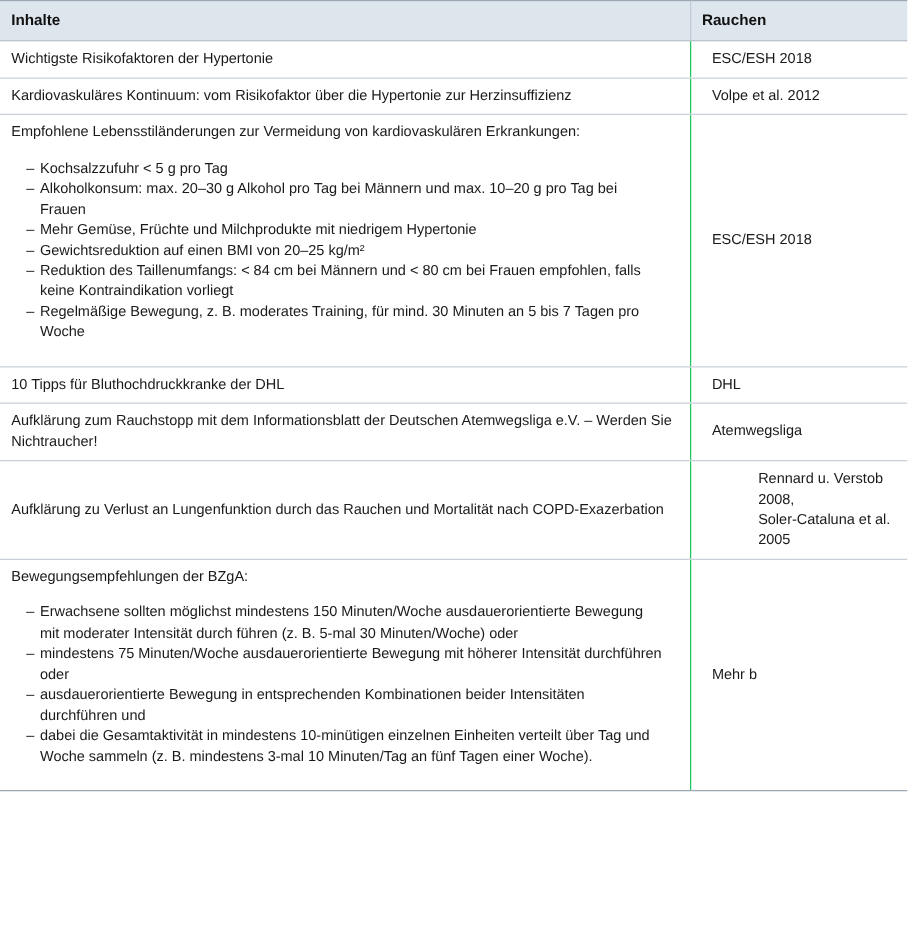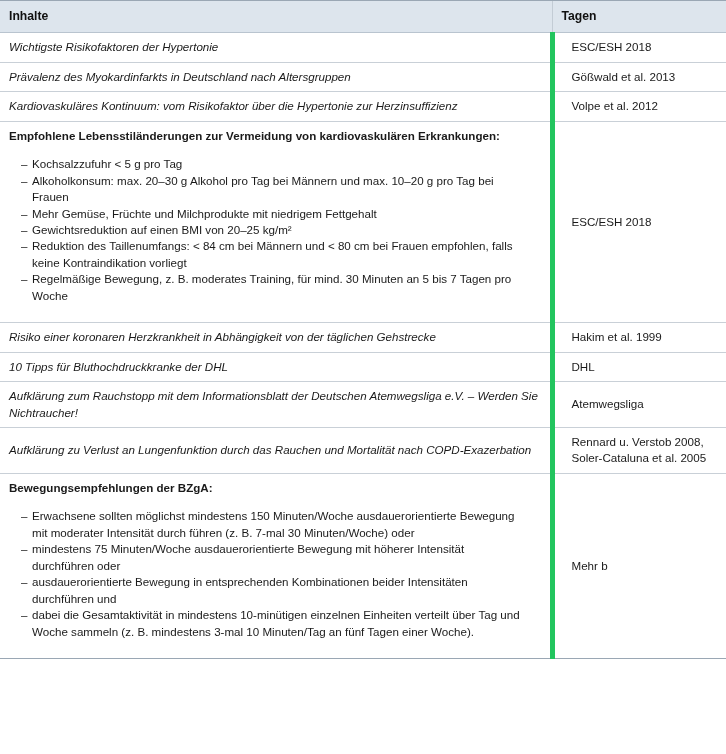--- a/index.html
+++ b/index.html
@@ -56,106 +56,96 @@
     border-bottom: 1px solid #c9d0d7;
     padding: 6px 9px 6px 9px;
     vertical-align: middle;
     color: #1a1a1a;
   }
   tbody td.cell-inhalt {
     vertical-align: top;
   }
   tbody tr.simple-row td.cell-inhalt {
     vertical-align: middle;
-    font-style: italic;
   }
   tbody td.cell-quelle {
-    border-left: 5px solid #22c55e;
+    border-left: 1px solid #22c55e;
     vertical-align: middle;
     padding-left: 17px;
   }
   tbody tr:last-child td {
     border-bottom: 1.4px solid #9aa7b4;
   }
 
   
   .block-intro {
     margin: 0 0 1px 0;
-    font-weight: bold;
   }
   ul.dash-list {
     list-style: none;
     margin: 12px;
     padding: 0;
   }
   ul.dash-list > li {
     position: relative;
     padding-left: 11px;
     margin: 0;
   }
   ul.dash-list > li::before {
     content: "\2013";
     position: absolute;
     left: 0;
     top: 0;
   }
 
-  .quelle-lines span { display: block; }
+  .quelle-lines span { display: block; margin-left: 37px; }
 </style>
 </head>
 <body>
 
 <div class="table-wrap">
   <table class="content-table">
     <colgroup>
       <col class="col-inhalt">
       <col class="col-quelle">
     </colgroup>
     <thead>
       <tr class="header-row">
         <th class="th-inhalt">Inhalte</th>
-        <th class="th-quelle">Tagen</th>
+        <th class="th-quelle">Rauchen</th>
       </tr>
     </thead>
     <tbody>
 
       <tr class="simple-row">
         <td class="cell-inhalt">Wichtigste Risikofaktoren der Hypertonie</td>
         <td class="cell-quelle">ESC/ESH 2018</td>
       </tr>
 
-      <tr class="simple-row">
-        <td class="cell-inhalt">Prävalenz des Myokardinfarkts in Deutschland nach Altersgruppen</td>
-        <td class="cell-quelle">Gößwald et al. 2013</td>
-      </tr>
 
       <tr class="simple-row">
         <td class="cell-inhalt">Kardiovaskuläres Kontinuum: vom Risikofaktor über die Hypertonie zur Herzinsuffizienz</td>
         <td class="cell-quelle">Volpe et al. 2012</td>
       </tr>
 
       <tr>
         <td class="cell-inhalt">
           <p class="block-intro">Empfohlene Lebensstiländerungen zur Vermeidung von kardiovaskulären Erkrankungen:</p>
           <ul class="dash-list">
             <li>Kochsalzzufuhr &lt; 5 g pro Tag</li>
             <li>Alkoholkonsum: max. 20–30 g Alkohol pro Tag bei Männern und max. 10–20 g pro Tag bei Frauen</li>
-            <li>Mehr Gemüse, Früchte und Milchprodukte mit niedrigem Fettgehalt</li>
+            <li>Mehr Gemüse, Früchte und Milchprodukte mit niedrigem Hypertonie</li>
             <li>Gewichtsreduktion auf einen BMI von 20–25 kg/m²</li>
             <li>Reduktion des Taillenumfangs: &lt; 84 cm bei Männern und &lt; 80 cm bei Frauen empfohlen, falls keine Kontraindikation vorliegt</li>
             <li>Regelmäßige Bewegung, z. B. moderates Training, für mind. 30 Minuten an 5 bis 7 Tagen pro Woche</li>
           </ul>
         </td>
         <td class="cell-quelle">ESC/ESH 2018</td>
       </tr>
 
-      <tr class="simple-row">
-        <td class="cell-inhalt">Risiko einer koronaren Herzkrankheit in Abhängigkeit von der täglichen Gehstrecke</td>
-        <td class="cell-quelle">Hakim et al. 1999</td>
-      </tr>
 
       <tr class="simple-row">
         <td class="cell-inhalt">10 Tipps für Bluthochdruckkranke der DHL</td>
         <td class="cell-quelle">DHL</td>
       </tr>
 
 
       <tr class="simple-row">
         <td class="cell-inhalt">Aufklärung zum Rauchstopp mit dem Informationsblatt der Deutschen Atemwegsliga e.V. – Werden Sie Nichtraucher!</td>
         <td class="cell-quelle">Atemwegsliga</td>
@@ -167,21 +157,21 @@
           <span>Rennard u. Verstob 2008,</span>
           <span>Soler-Cataluna et al. 2005</span>
         </td>
       </tr>
 
 
       <tr>
         <td class="cell-inhalt">
           <p class="block-intro">Bewegungsempfehlungen der BZgA:</p>
           <ul class="dash-list">
-            <li>Erwachsene sollten möglichst mindestens 150 Minuten/Woche ausdauerorientierte Bewegung mit moderater Intensität durch führen (z. B. 7-mal 30 Minuten/Woche) oder</li>
+            <li>Erwachsene sollten möglichst mindestens 150 Minuten/Woche ausdauerorientierte Bewegung mit moderater Intensität durch führen (z. B. 5-mal 30 Minuten/Woche) oder</li>
             <li>mindestens 75 Minuten/Woche ausdauerorientierte Bewegung mit höherer Intensität durchführen oder</li>
             <li>ausdauerorientierte Bewegung in entsprechenden Kombinationen beider Intensitäten durchführen und</li>
             <li>dabei die Gesamtaktivität in mindestens 10-minütigen einzelnen Einheiten verteilt über Tag und Woche sammeln (z. B. mindestens 3-mal 10 Minuten/Tag an fünf Tagen einer Woche).</li>
           </ul>
         </td>
         <td class="cell-quelle">Mehr b</td>
       </tr>
 
     </tbody>
   </table>

